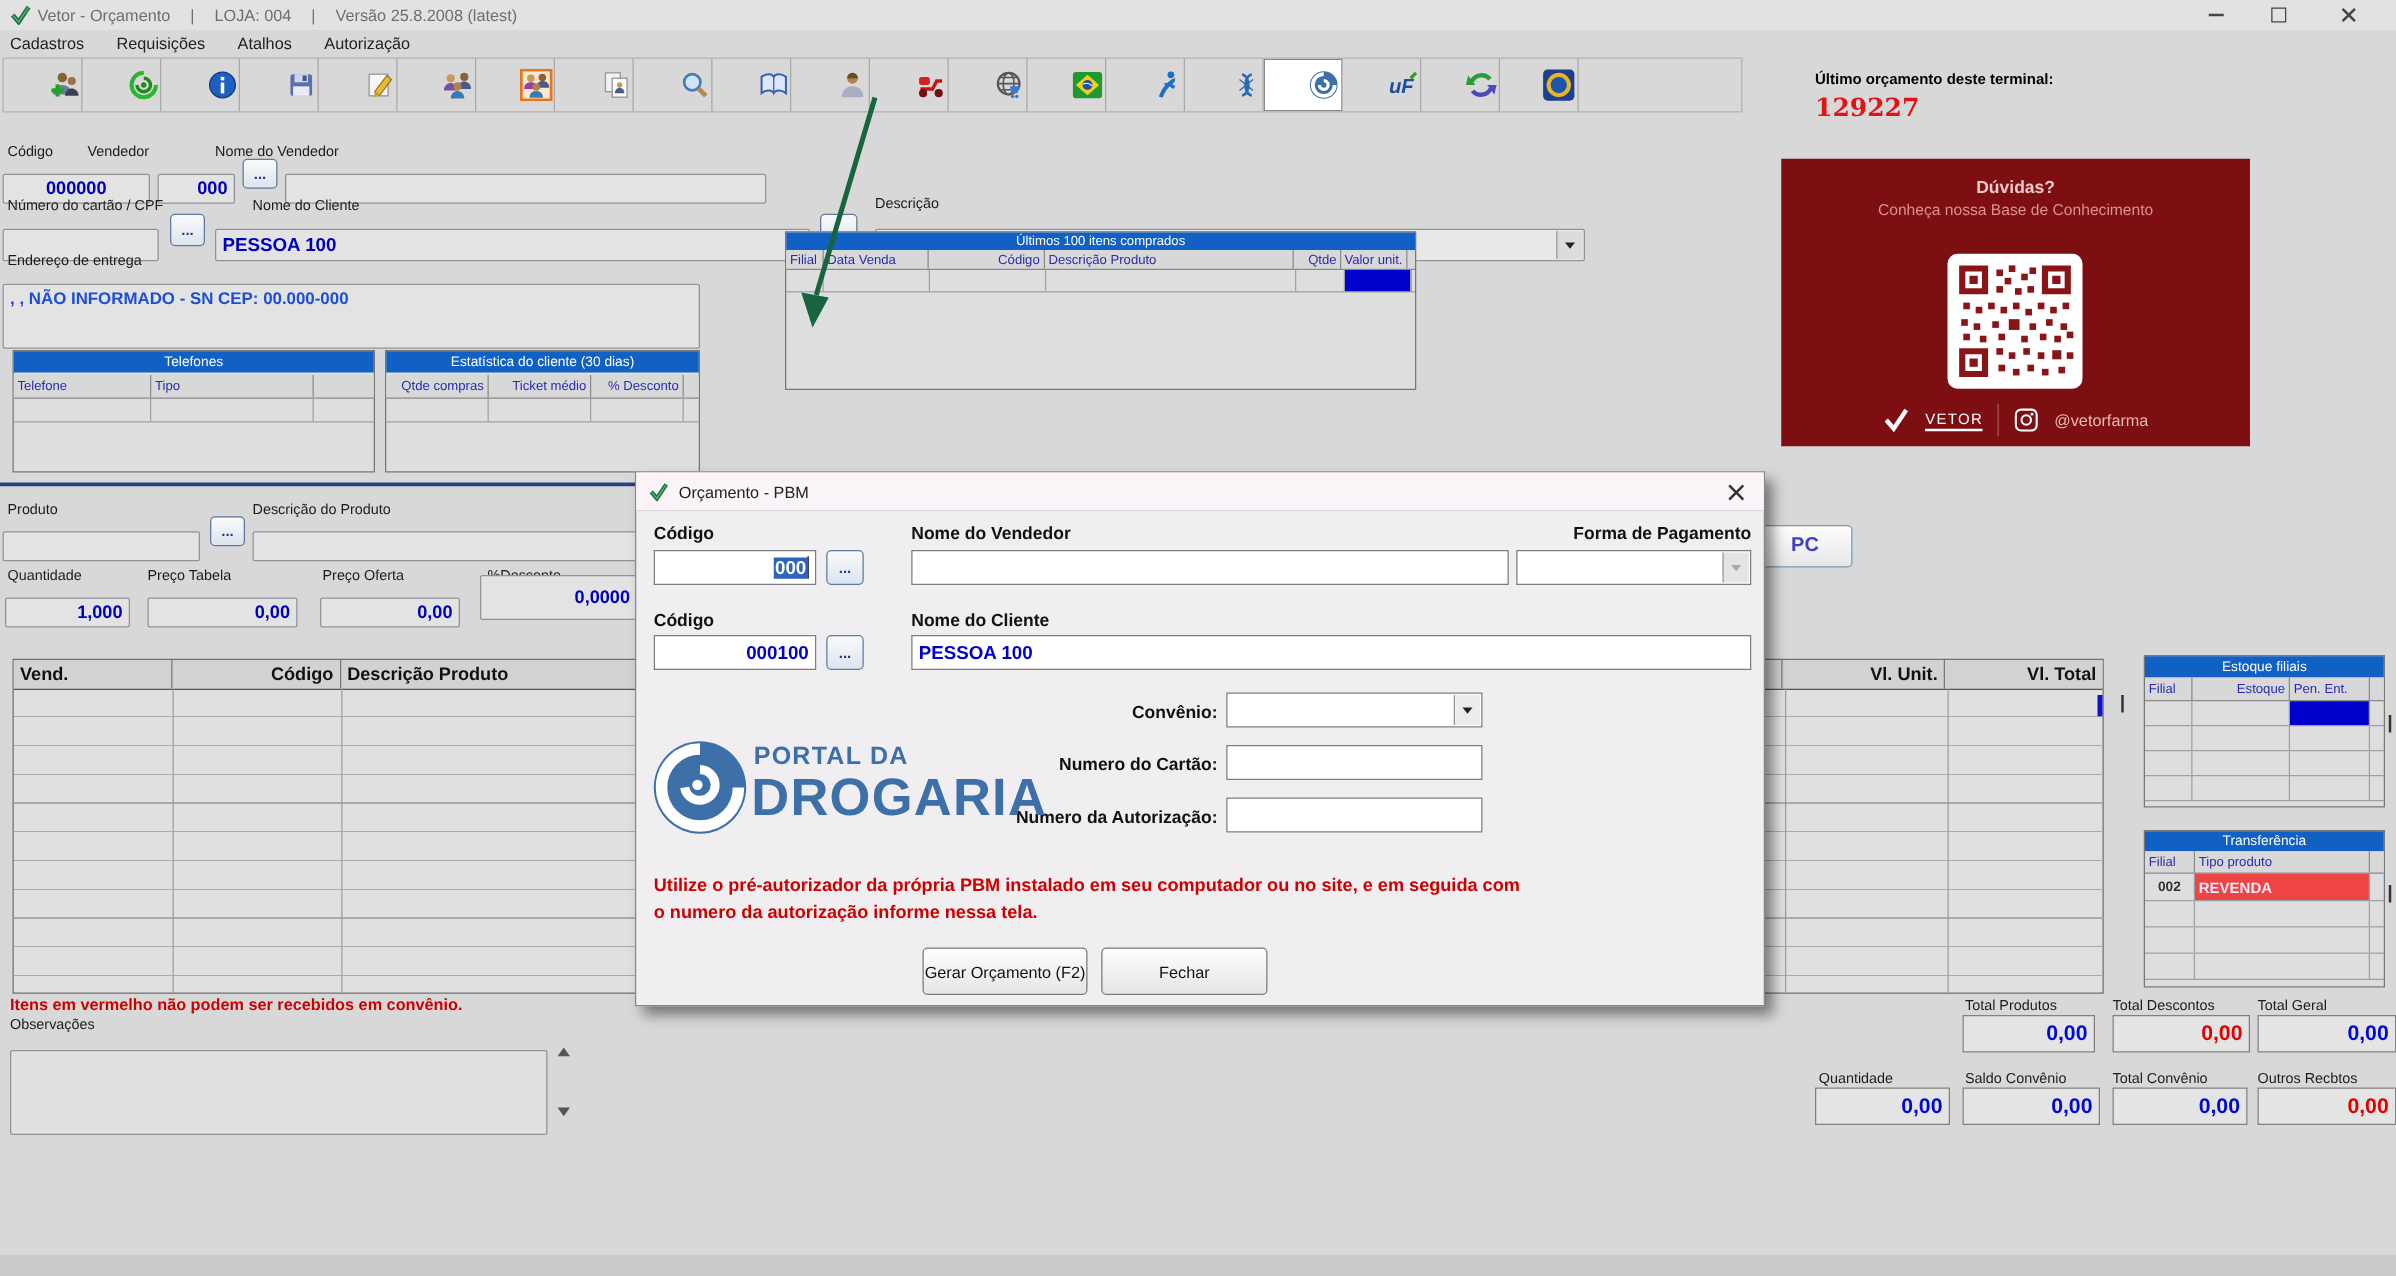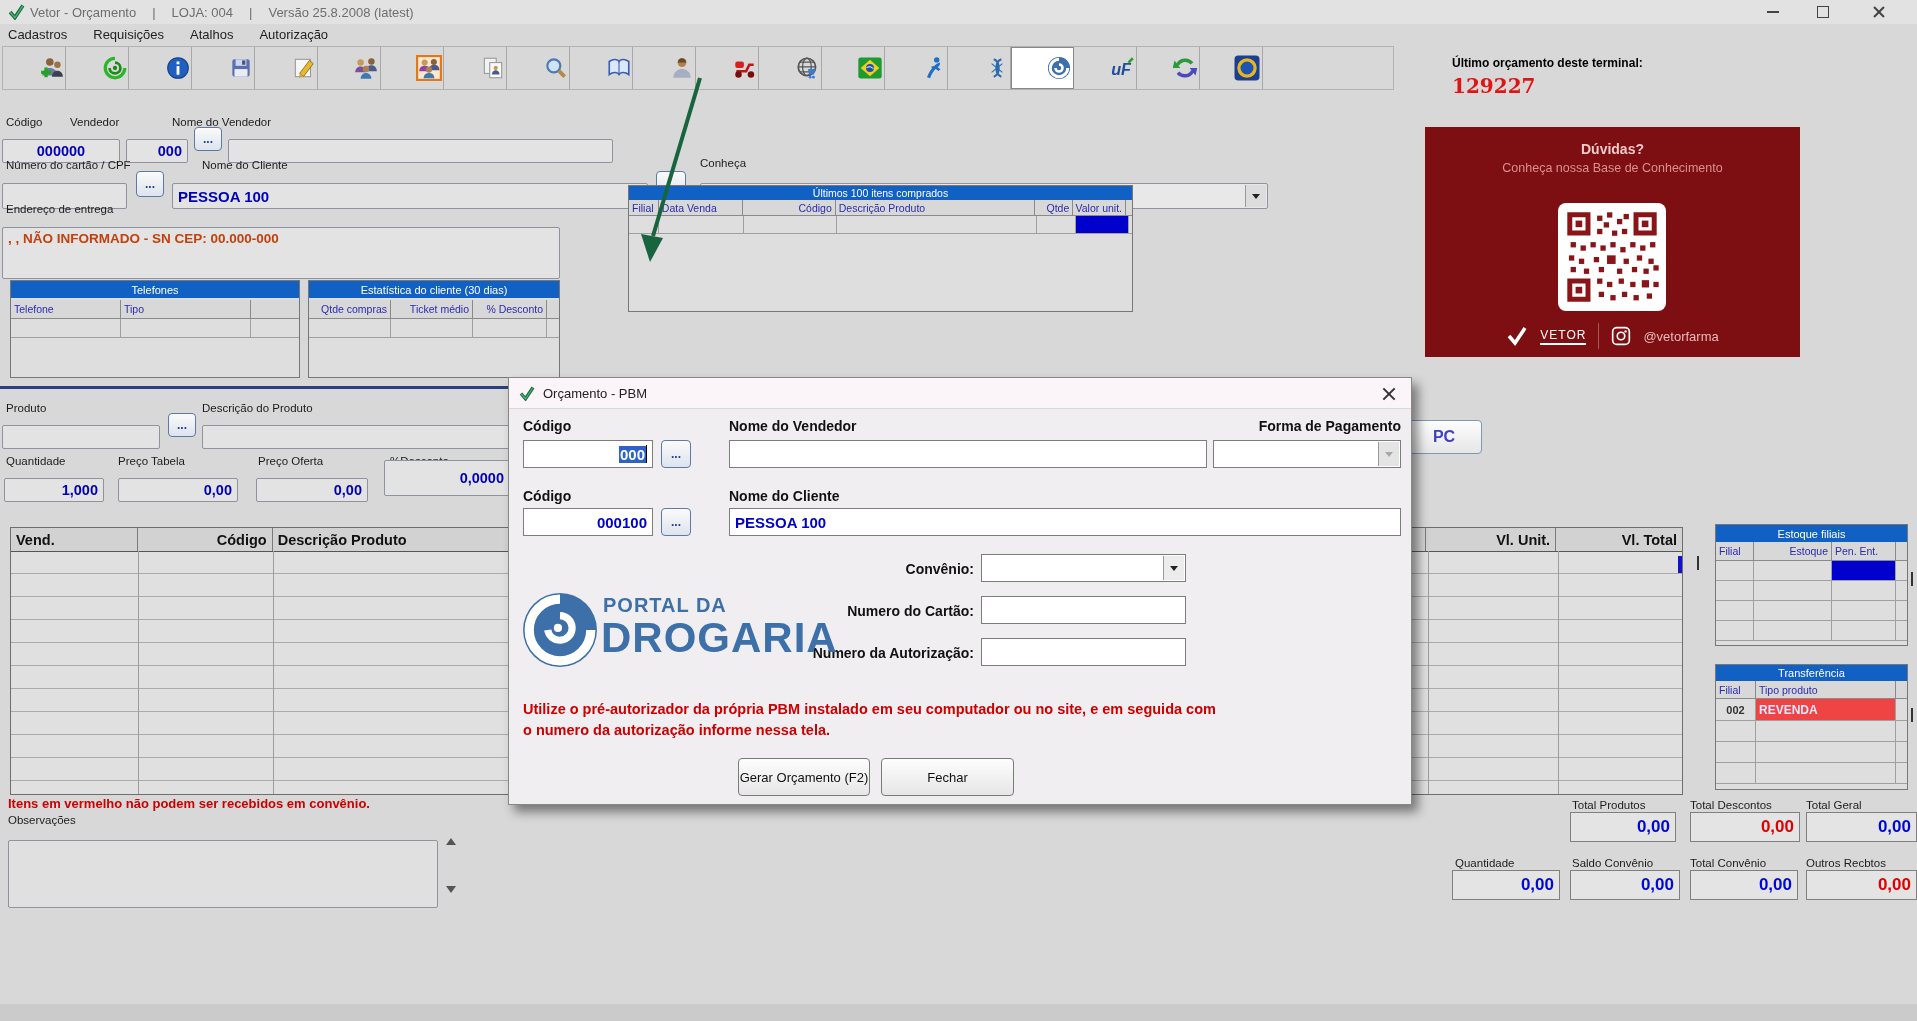--- a/index.html
+++ b/index.html
@@ -254,34 +254,34 @@
   <div class="lbl" style="left:6px;top:116px">Código</div>
   <div class="lbl" style="left:70px;top:116px">Vendedor</div>
   <div class="lbl" style="left:172px;top:116px">Nome do Vendedor</div>
   <div class="fld ctr" style="left:2px;top:127px;width:118px;height:24px">000000</div>
   <div class="fld rt" style="left:126px;top:127px;width:62px;height:24px">000</div>
   <div class="dots" style="left:194px;top:127px;width:28px;height:24px">...</div>
   <div class="fld" style="left:228px;top:127px;width:385px;height:24px"></div>
 
   <div class="lbl" style="left:6px;top:159px">Número do cartão / CPF</div>
   <div class="lbl" style="left:202px;top:159px">Nome do Cliente</div>
-  <div class="lbl" style="left:700px;top:157px">Conheça</div>
+  <div class="lbl" style="left:700px;top:157px">Descrição</div>
   <div class="fld" style="left:2px;top:171px;width:125px;height:26px"></div>
   <div class="dots" style="left:136px;top:171px;width:28px;height:26px">...</div>
   <div class="fld" style="left:172px;top:171px;width:476px;height:26px;font-size:15px">PESSOA 100</div>
   <div class="dots" style="left:656px;top:171px;width:30px;height:26px">...</div>
   <div class="fld" style="left:700px;top:171px;width:568px;height:26px;background:#e8e8e8">
     <span></span>
     <div class="dd">
         <div class="tri"></div>
       </div>
   </div>
 
   <div class="lbl" style="left:6px;top:203px">Endereço de entrega</div>
-  <div class="fld" style="left:2px;top:215px;width:558px;height:52px;align-items:flex-start;padding-top:3px;font-size:13.5px;color:#c2410c">, , NÃO INFORMADO - SN CEP: 00.000-000</div>
+  <div class="fld" style="left:2px;top:215px;width:558px;height:52px;align-items:flex-start;padding-top:3px;font-size:13.5px;color:#1d4ed8">, , NÃO INFORMADO - SN CEP: 00.000-000</div>
 
   <div class="panel" style="left:10px;top:280px;width:290px;height:98px">
     <div class="phead" style="height:17px">Telefones</div>
     <div class="chrow" style="height:18px;margin-top:2px">
       <div class="ch" style="width:110px">Telefone</div>
       <div class="ch" style="width:130px">Tipo</div>
       <div class="ch" style="flex:1;border-right:none"></div>
     </div>
     <div class="erow" style="height:18px">
       <div class="ec" style="width:110px"></div>

